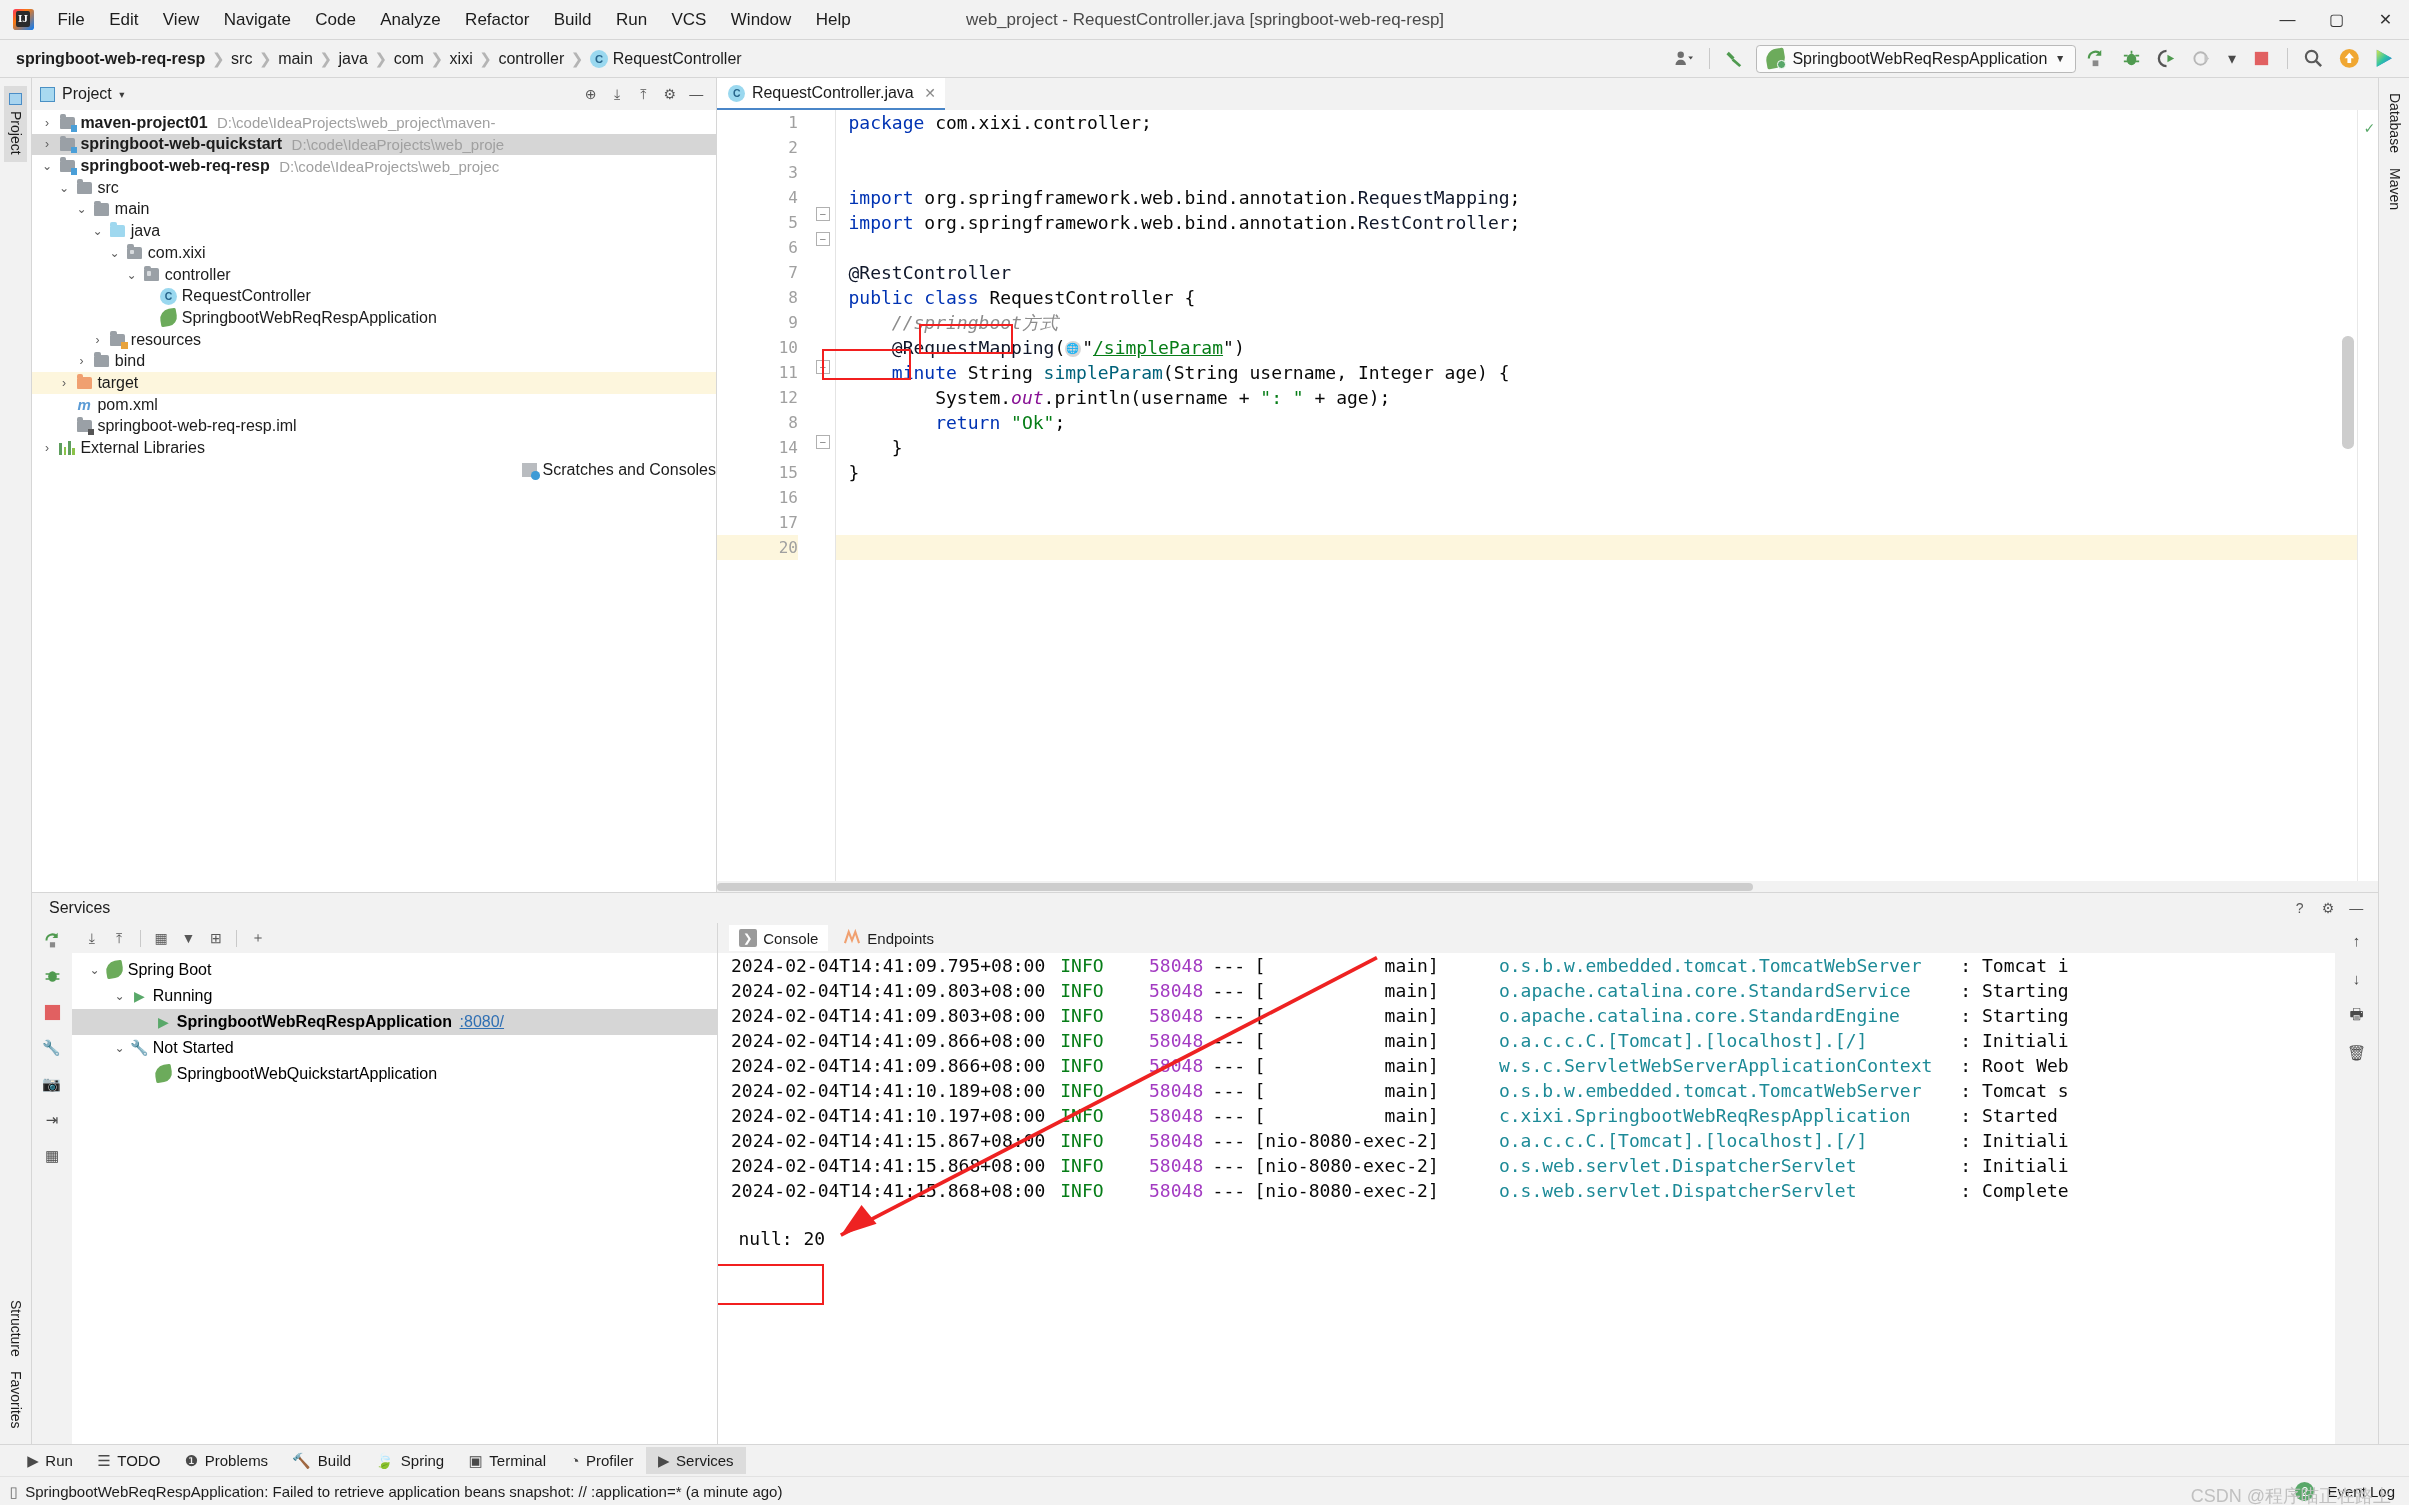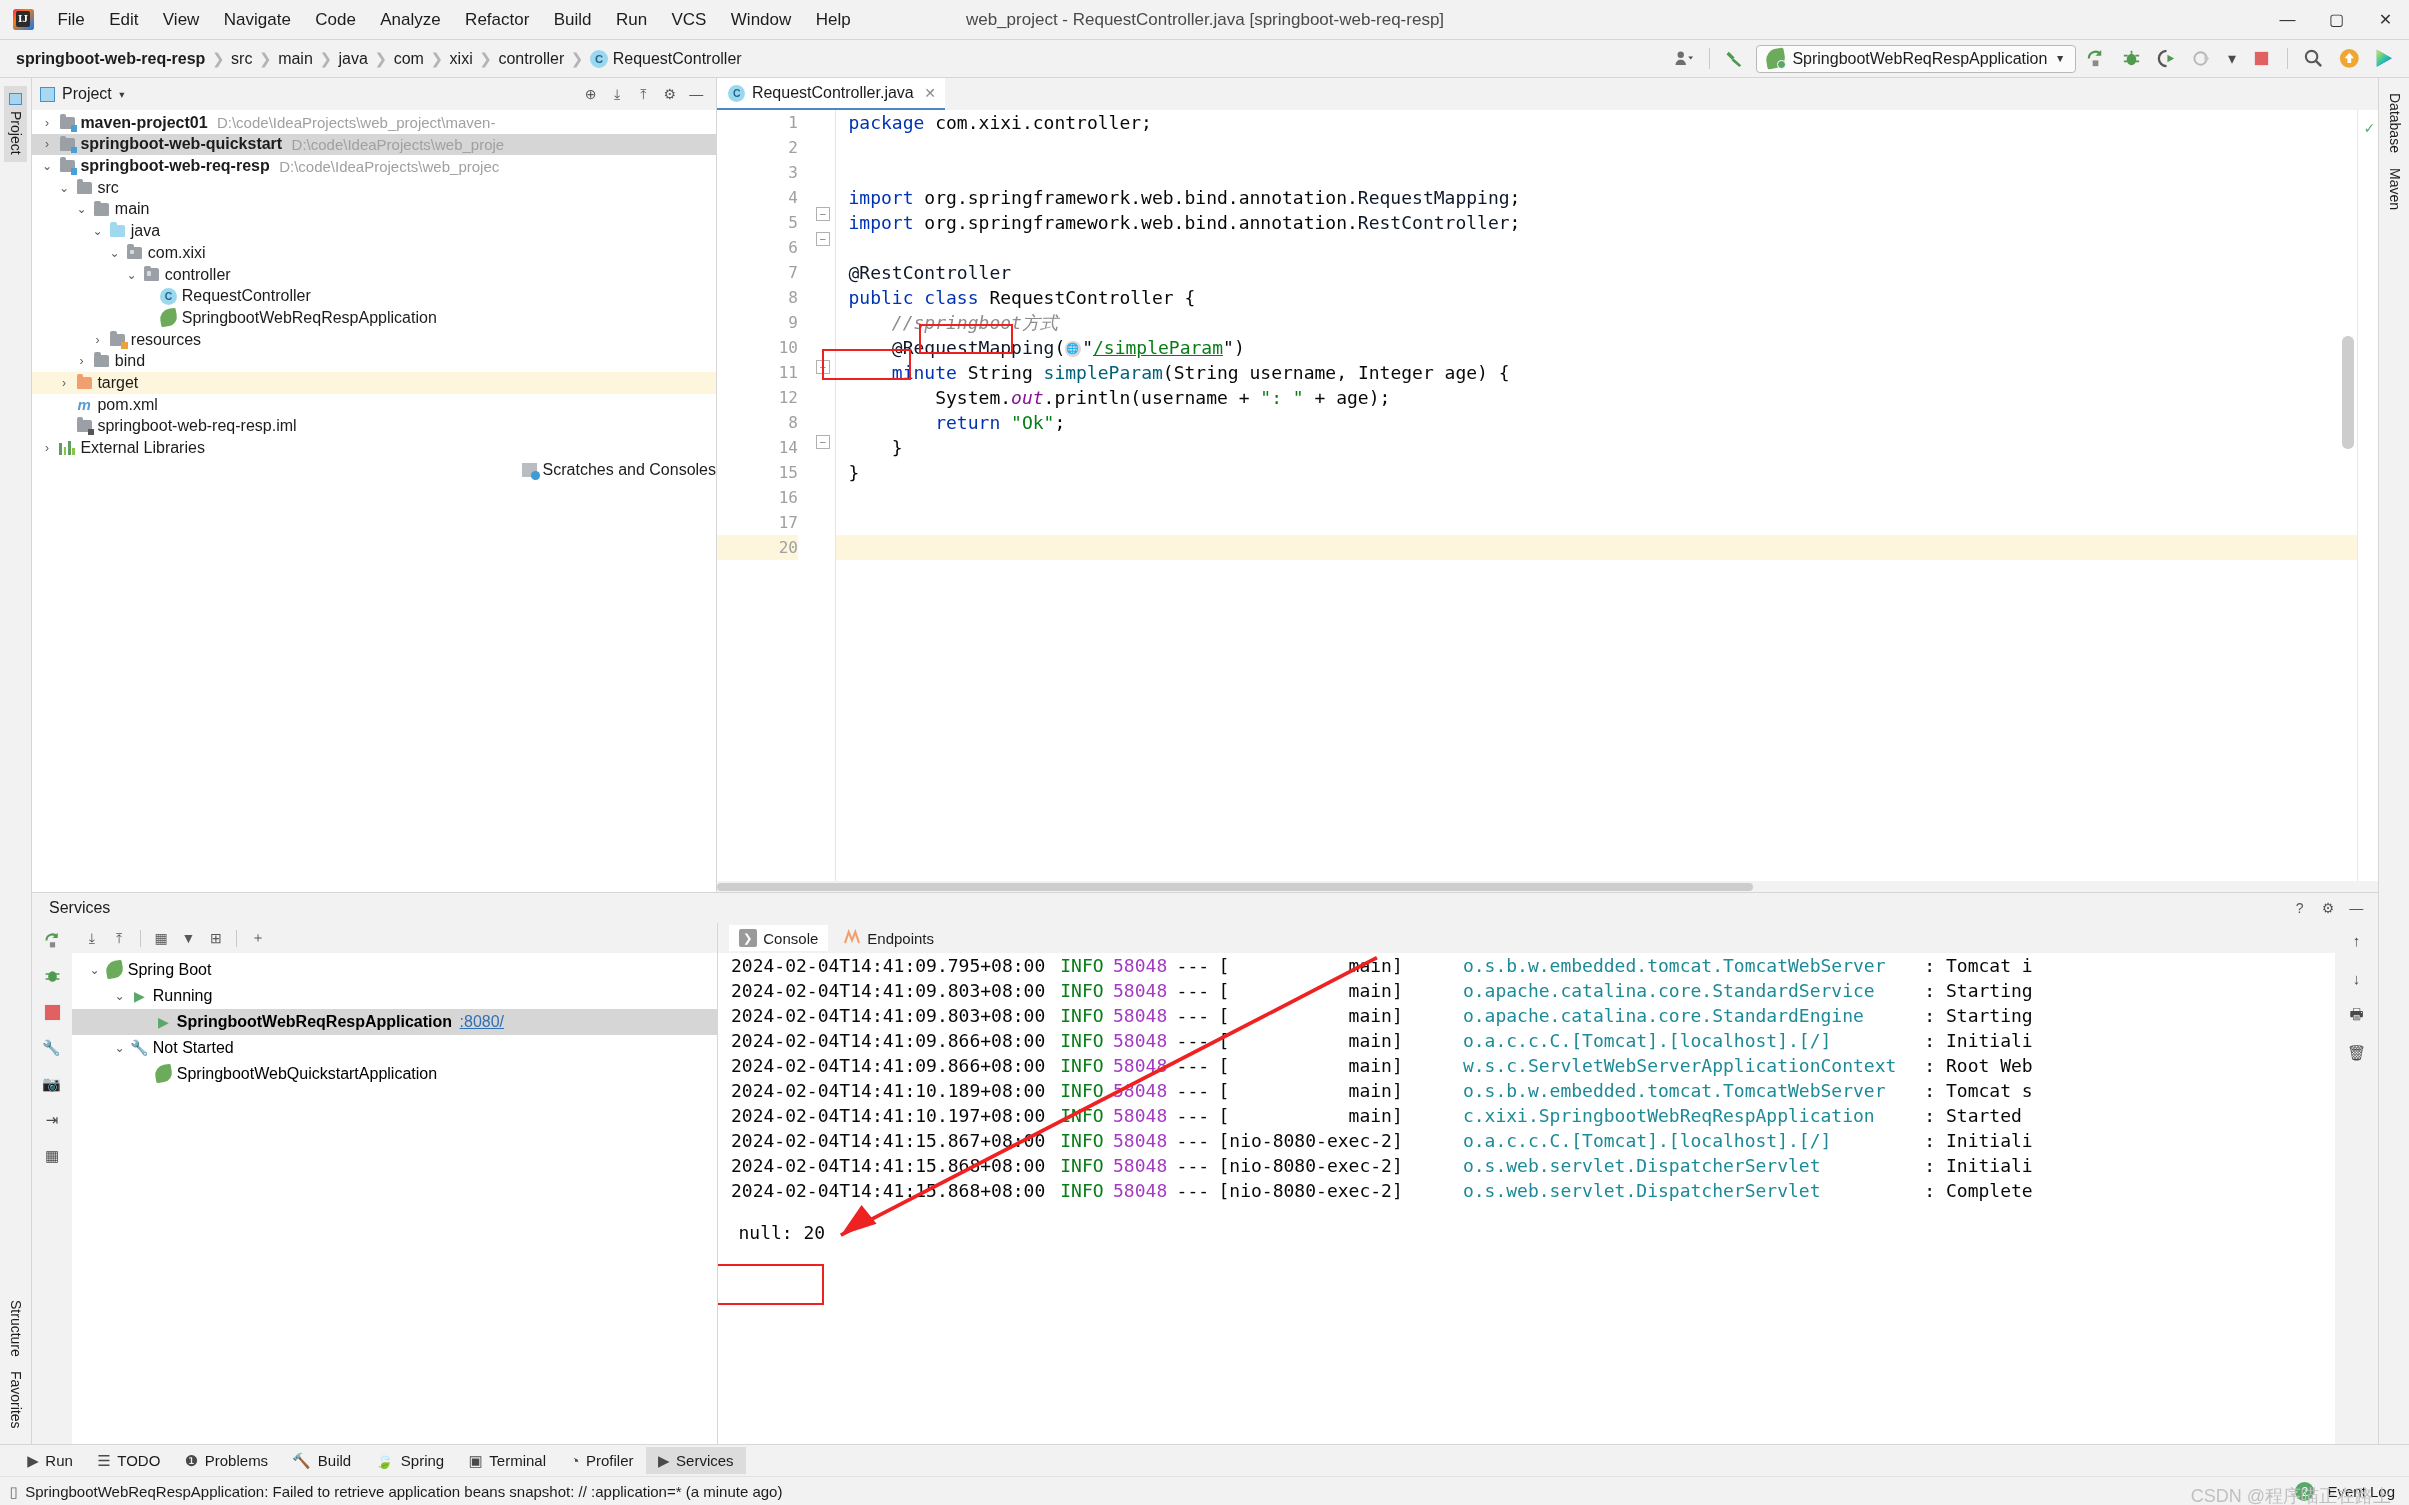--- a/index.html
+++ b/index.html
@@ -173,21 +173,21 @@
   .ctabs { height:30px; background:#f2f2f2; display:flex; align-items:center; gap:5.6px;
            padding-left:11.3px; flex:0 0 30px; }
   .ctab { display:flex; align-items:center; gap:6.6px; padding:3.8px 9.4px; font-size:15px;
           color:#1c1c1c; cursor:default; }
   .ctab.sel { background:#fff; }
   .csq { width:18px; height:18px; background:#9a9a9a; color:#fff; font-size:11.3px;
          display:flex; align-items:center; justify-content:center; border-radius:1.9px; }
   .clog { flex:1; overflow:hidden; position:relative; font-family:"DejaVu Sans Mono", monospace;
           font-size:18px; padding-left:13px; background:#fff; }
   .lrow { height:25px; line-height:25px; white-space:pre; display:flex; }
-  .c-date { color:#080808; } .c-info { color:#067d17; } .c-pid { color:#a33bc2; }
+  .c-date { color:#080808; } .c-info { color:#067d17; } .c-pid { color:#a33bc2;margin-left:36px; }
   .c-dash { color:#080808; } .c-thr { color:#080808; } .c-cls { color:#1d8a97; }
   .c-msg { color:#080808; }
   .arrow-svg { position:absolute; left:0; top:0; pointer-events:none; }
   .nullbox { position:absolute; border:2.8px solid #f21f1f; }
   .crightbar { width:43px; background:#f2f2f2; display:flex; flex-direction:column;
                align-items:center; padding-top:5.6px; gap:13px; flex:0 0 43px; }
 
   
   .toolwin { height:32px; background:#f2f2f2; display:flex; align-items:center;
              border-top:0.9px solid #d6d6d6; flex:0 0 32px; padding-left:15px; }
@@ -719,21 +719,21 @@
             <div class="lrow"><span class="c-date" style="margin-right: 15px;">2024-02-04T14:41:09.795+08:00</span><span class="c-info" style="margin-right: 9.4px;">INFO</span><span class="c-pid" style="margin-right: 9.4px;">58048</span><span class="c-dash" style="margin-right: 9.4px;">---</span><span class="c-thr" style="margin-right: 9.4px; min-width: 235px;">[           main]</span><span class="c-cls" style="margin-right: 9.4px; min-width: 452px;">o.s.b.w.embedded.tomcat.TomcatWebServer</span><span class="c-msg">: Tomcat i</span></div>
                 <div class="lrow"><span class="c-date" style="margin-right: 15px;">2024-02-04T14:41:09.803+08:00</span><span class="c-info" style="margin-right: 9.4px;">INFO</span><span class="c-pid" style="margin-right: 9.4px;">58048</span><span class="c-dash" style="margin-right: 9.4px;">---</span><span class="c-thr" style="margin-right: 9.4px; min-width: 235px;">[           main]</span><span class="c-cls" style="margin-right: 9.4px; min-width: 452px;">o.apache.catalina.core.StandardService</span><span class="c-msg">: Starting</span></div>
                 <div class="lrow"><span class="c-date" style="margin-right: 15px;">2024-02-04T14:41:09.803+08:00</span><span class="c-info" style="margin-right: 9.4px;">INFO</span><span class="c-pid" style="margin-right: 9.4px;">58048</span><span class="c-dash" style="margin-right: 9.4px;">---</span><span class="c-thr" style="margin-right: 9.4px; min-width: 235px;">[           main]</span><span class="c-cls" style="margin-right: 9.4px; min-width: 452px;">o.apache.catalina.core.StandardEngine</span><span class="c-msg">: Starting</span></div>
                 <div class="lrow"><span class="c-date" style="margin-right: 15px;">2024-02-04T14:41:09.866+08:00</span><span class="c-info" style="margin-right: 9.4px;">INFO</span><span class="c-pid" style="margin-right: 9.4px;">58048</span><span class="c-dash" style="margin-right: 9.4px;">---</span><span class="c-thr" style="margin-right: 9.4px; min-width: 235px;">[           main]</span><span class="c-cls" style="margin-right: 9.4px; min-width: 452px;">o.a.c.c.C.[Tomcat].[localhost].[/]</span><span class="c-msg">: Initiali</span></div>
                 <div class="lrow"><span class="c-date" style="margin-right: 15px;">2024-02-04T14:41:09.866+08:00</span><span class="c-info" style="margin-right: 9.4px;">INFO</span><span class="c-pid" style="margin-right: 9.4px;">58048</span><span class="c-dash" style="margin-right: 9.4px;">---</span><span class="c-thr" style="margin-right: 9.4px; min-width: 235px;">[           main]</span><span class="c-cls" style="margin-right: 9.4px; min-width: 452px;">w.s.c.ServletWebServerApplicationContext</span><span class="c-msg">: Root Web</span></div>
                 <div class="lrow"><span class="c-date" style="margin-right: 15px;">2024-02-04T14:41:10.189+08:00</span><span class="c-info" style="margin-right: 9.4px;">INFO</span><span class="c-pid" style="margin-right: 9.4px;">58048</span><span class="c-dash" style="margin-right: 9.4px;">---</span><span class="c-thr" style="margin-right: 9.4px; min-width: 235px;">[           main]</span><span class="c-cls" style="margin-right: 9.4px; min-width: 452px;">o.s.b.w.embedded.tomcat.TomcatWebServer</span><span class="c-msg">: Tomcat s</span></div>
                 <div class="lrow"><span class="c-date" style="margin-right: 15px;">2024-02-04T14:41:10.197+08:00</span><span class="c-info" style="margin-right: 9.4px;">INFO</span><span class="c-pid" style="margin-right: 9.4px;">58048</span><span class="c-dash" style="margin-right: 9.4px;">---</span><span class="c-thr" style="margin-right: 9.4px; min-width: 235px;">[           main]</span><span class="c-cls" style="margin-right: 9.4px; min-width: 452px;">c.xixi.SpringbootWebReqRespApplication</span><span class="c-msg">: Started </span></div>
                 <div class="lrow"><span class="c-date" style="margin-right: 15px;">2024-02-04T14:41:15.867+08:00</span><span class="c-info" style="margin-right: 9.4px;">INFO</span><span class="c-pid" style="margin-right: 9.4px;">58048</span><span class="c-dash" style="margin-right: 9.4px;">---</span><span class="c-thr" style="margin-right: 9.4px; min-width: 235px;">[nio-8080-exec-2]</span><span class="c-cls" style="margin-right: 9.4px; min-width: 452px;">o.a.c.c.C.[Tomcat].[localhost].[/]</span><span class="c-msg">: Initiali</span></div>
                 <div class="lrow"><span class="c-date" style="margin-right: 15px;">2024-02-04T14:41:15.868+08:00</span><span class="c-info" style="margin-right: 9.4px;">INFO</span><span class="c-pid" style="margin-right: 9.4px;">58048</span><span class="c-dash" style="margin-right: 9.4px;">---</span><span class="c-thr" style="margin-right: 9.4px; min-width: 235px;">[nio-8080-exec-2]</span><span class="c-cls" style="margin-right: 9.4px; min-width: 452px;">o.s.web.servlet.DispatcherServlet</span><span class="c-msg">: Initiali</span></div>
                 <div class="lrow"><span class="c-date" style="margin-right: 15px;">2024-02-04T14:41:15.868+08:00</span><span class="c-info" style="margin-right: 9.4px;">INFO</span><span class="c-pid" style="margin-right: 9.4px;">58048</span><span class="c-dash" style="margin-right: 9.4px;">---</span><span class="c-thr" style="margin-right: 9.4px; min-width: 235px;">[nio-8080-exec-2]</span><span class="c-cls" style="margin-right: 9.4px; min-width: 452px;">o.s.web.servlet.DispatcherServlet</span><span class="c-msg">: Complete</span></div>
-                <div class="lrow" style="margin-top: 17px; padding-left: 7.5px;"><span class="c-msg">null: 20</span></div>
+                <div class="lrow" style="margin-top: 23px; padding-left: 7.5px;"><span class="c-msg">null: 20</span></div>
               </div>
           </div>
 
           <div class="crightbar">
             <span class="stool">↑</span>
             <span class="stool">↓</span>
             <span class="stool">🖶</span>
             <span class="stool">🗑</span>
           </div>
         </div>

